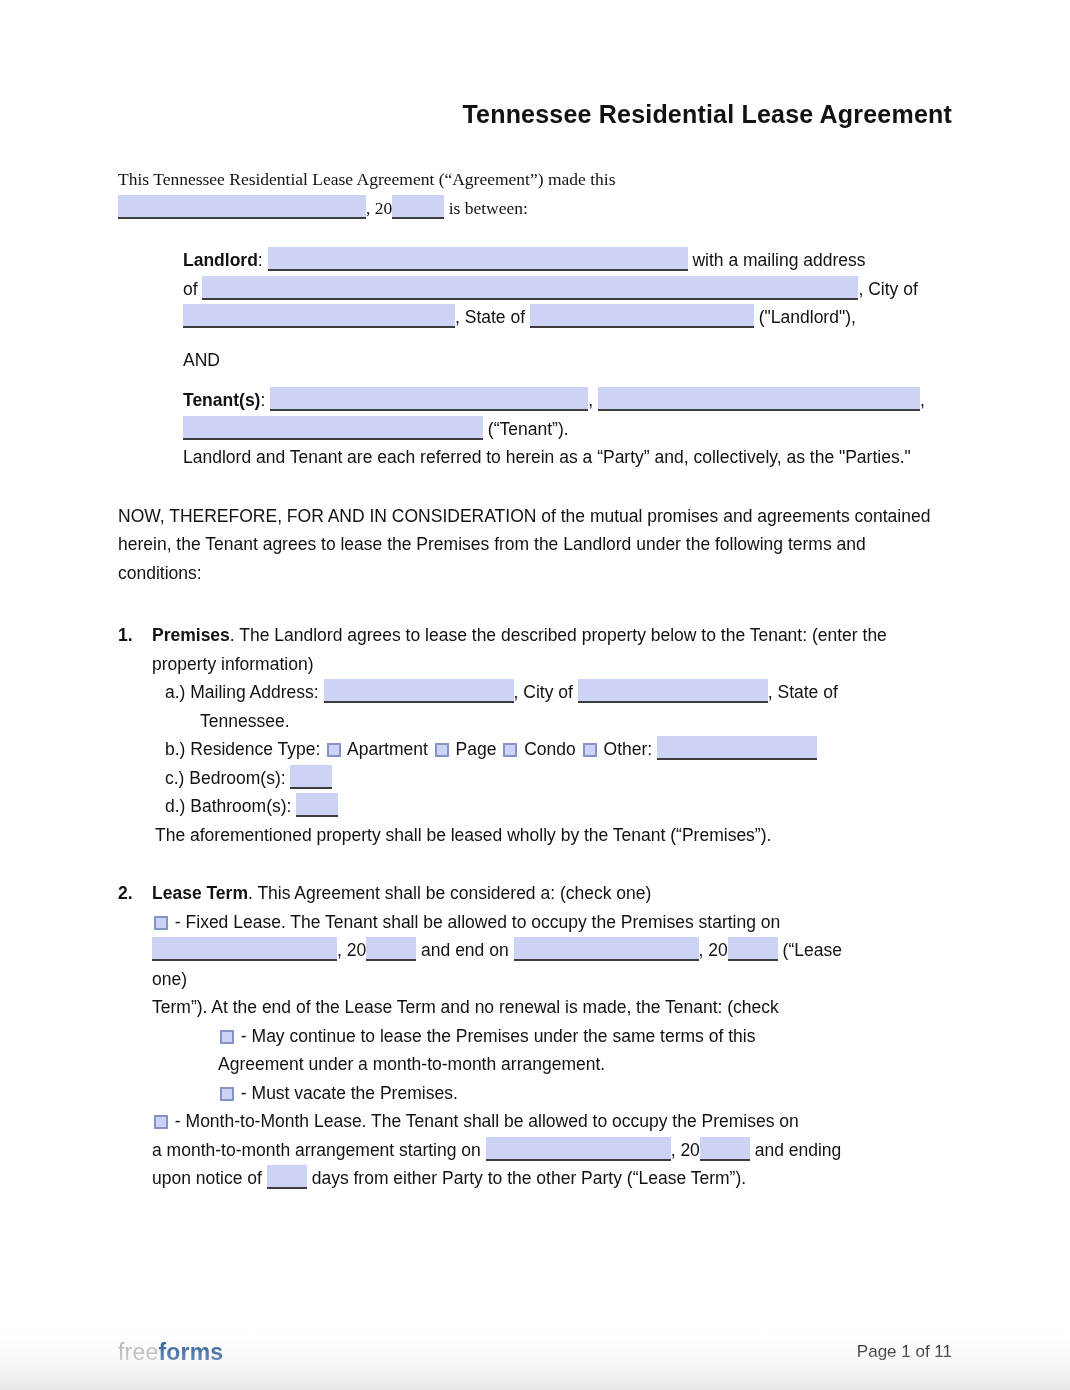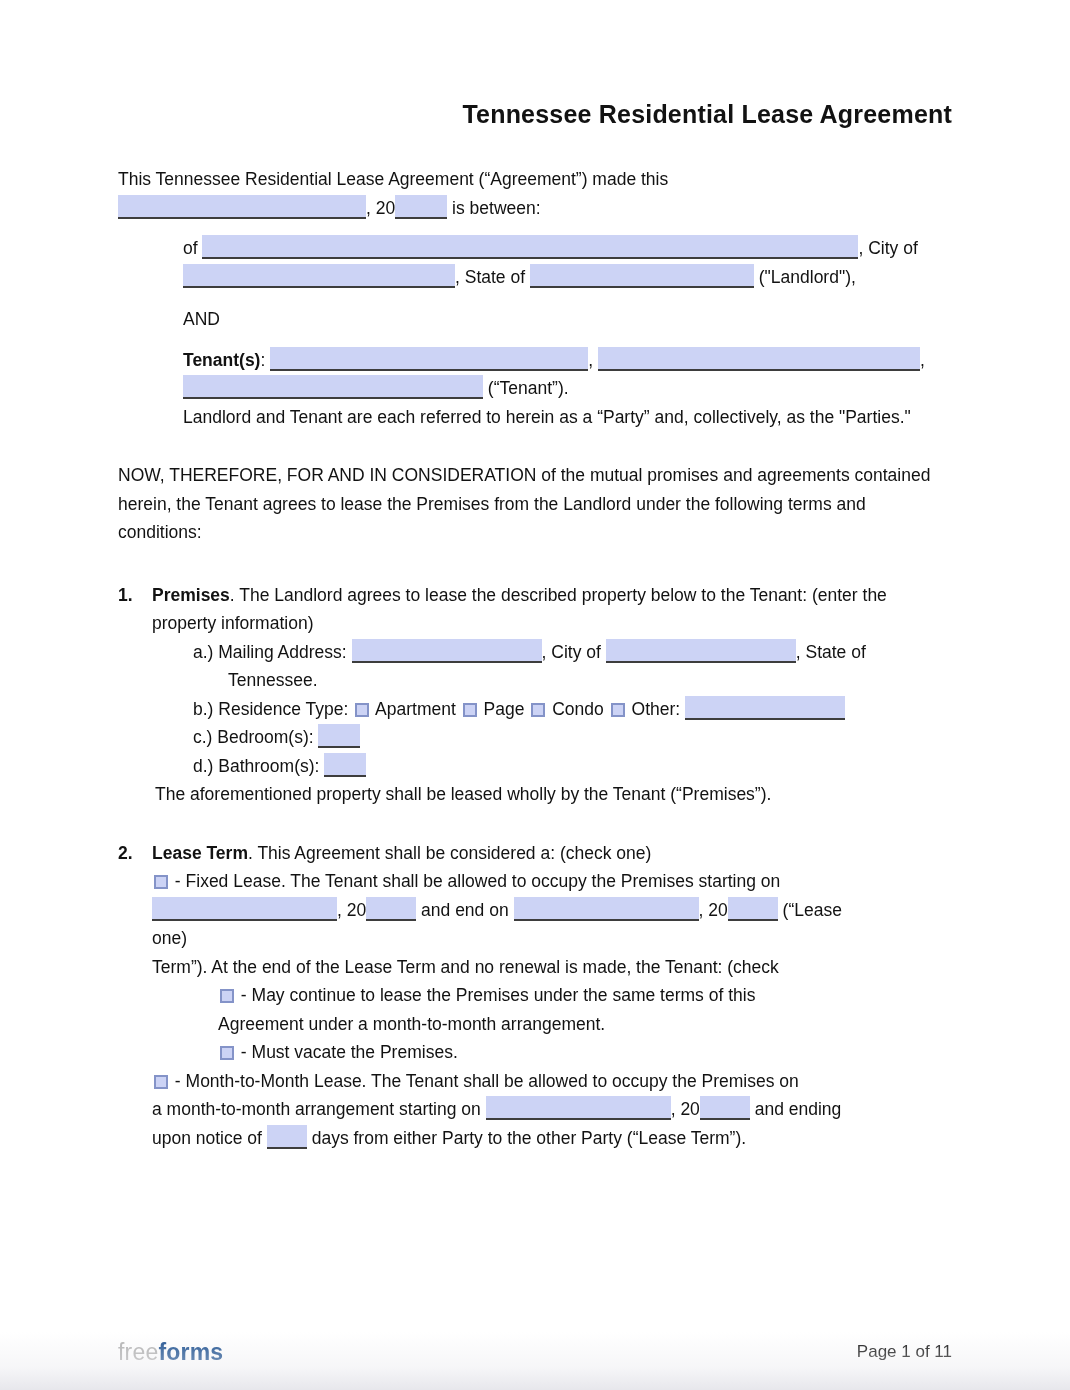--- a/index.html
+++ b/index.html
@@ -19,21 +19,21 @@
     display:inline-block;height:22px;vertical-align:-5px;
     background:#ccd3f5;border-bottom:2px solid #3d3d3d;
   }
   .checkbox{
     display:inline-block;width:14px;height:14px;vertical-align:-2px;
     background:#ccd3f5;border:2px solid #8493c8;box-sizing:border-box;margin:0 2px;
   }
   .section{display:flex;margin-bottom:30px;}
   .sec-num{width:34px;flex:none;font-weight:bold;font-size:17.5px;line-height:28.5px;}
   .sec-body{flex:1;}
-  .sub-item{margin-left:41px;padding-left:35px;text-indent:-35px;}
+  .sub-item{margin-left:13px;padding-left:35px;text-indent:-35px;}
   .closing{margin-left:3px;}
   .sub-option{margin-left:66px;}
   .footer{
     position:absolute;left:118px;right:118px;bottom:24px;
     display:flex;justify-content:space-between;align-items:flex-end;
   }
   .brand{font-size:23px;letter-spacing:.2px;}
   .brand .free{color:#b1b1b1;font-weight:normal;}
   .brand .forms{color:#1a4e8e;font-weight:bold;}
   .page-num{font-size:17px;color:#111;padding-bottom:4px;}
@@ -42,26 +42,27 @@
     background:linear-gradient(to bottom, rgba(236,236,240,0) 0%, rgba(236,236,240,.45) 60%, #e7e7ec 100%);
   }
 </style>
 </head>
 <body>
 
 <div class="page">
 
   <h1 class="doc-title">Tennessee Residential Lease Agreement</h1>
 
-  <div class="para" style="margin-bottom:12px;">
+  <div class="para" style="margin-bottom:24px;font-family:Liberation Serif, serif;">
     <div class="line"><span>This Tennessee Residential Lease Agreement (“Agreement”) made this</span></div>
     <div class="line"><span class="blank" style="width:248px"></span><span>, 20</span><span class="blank" style="width:52px"></span><span> is between:</span></div>
   </div>
 
   <div class="para indent" style="margin-bottom:14px;">
+    <div class="line"><span class="bold">Landlord</span><span>: </span><span class="blank" style="width:420px"></span><span> with a mailing address</span></div>
     <div class="line"><span>of </span><span class="blank" style="width:656px"></span><span>, City of</span></div>
     <div class="line"><span class="blank" style="width:272px"></span><span>, State of </span><span class="blank" style="width:224px"></span><span> ("Landlord"),</span></div>
   </div>
 
   <div class="line indent" style="margin-bottom:12px;">AND</div>
 
   <div class="para indent mb-lg">
     <div class="line"><span class="bold">Tenant(s)</span><span>: </span><span class="blank" style="width:318px"></span><span>, </span><span class="blank" style="width:322px"></span><span>,</span></div>
     <div class="line"><span class="blank" style="width:300px"></span><span> (“Tenant”).</span></div>
     <div class="line">Landlord and Tenant are each referred to herein as a “Party” and, collectively, as the "Parties."</div>

